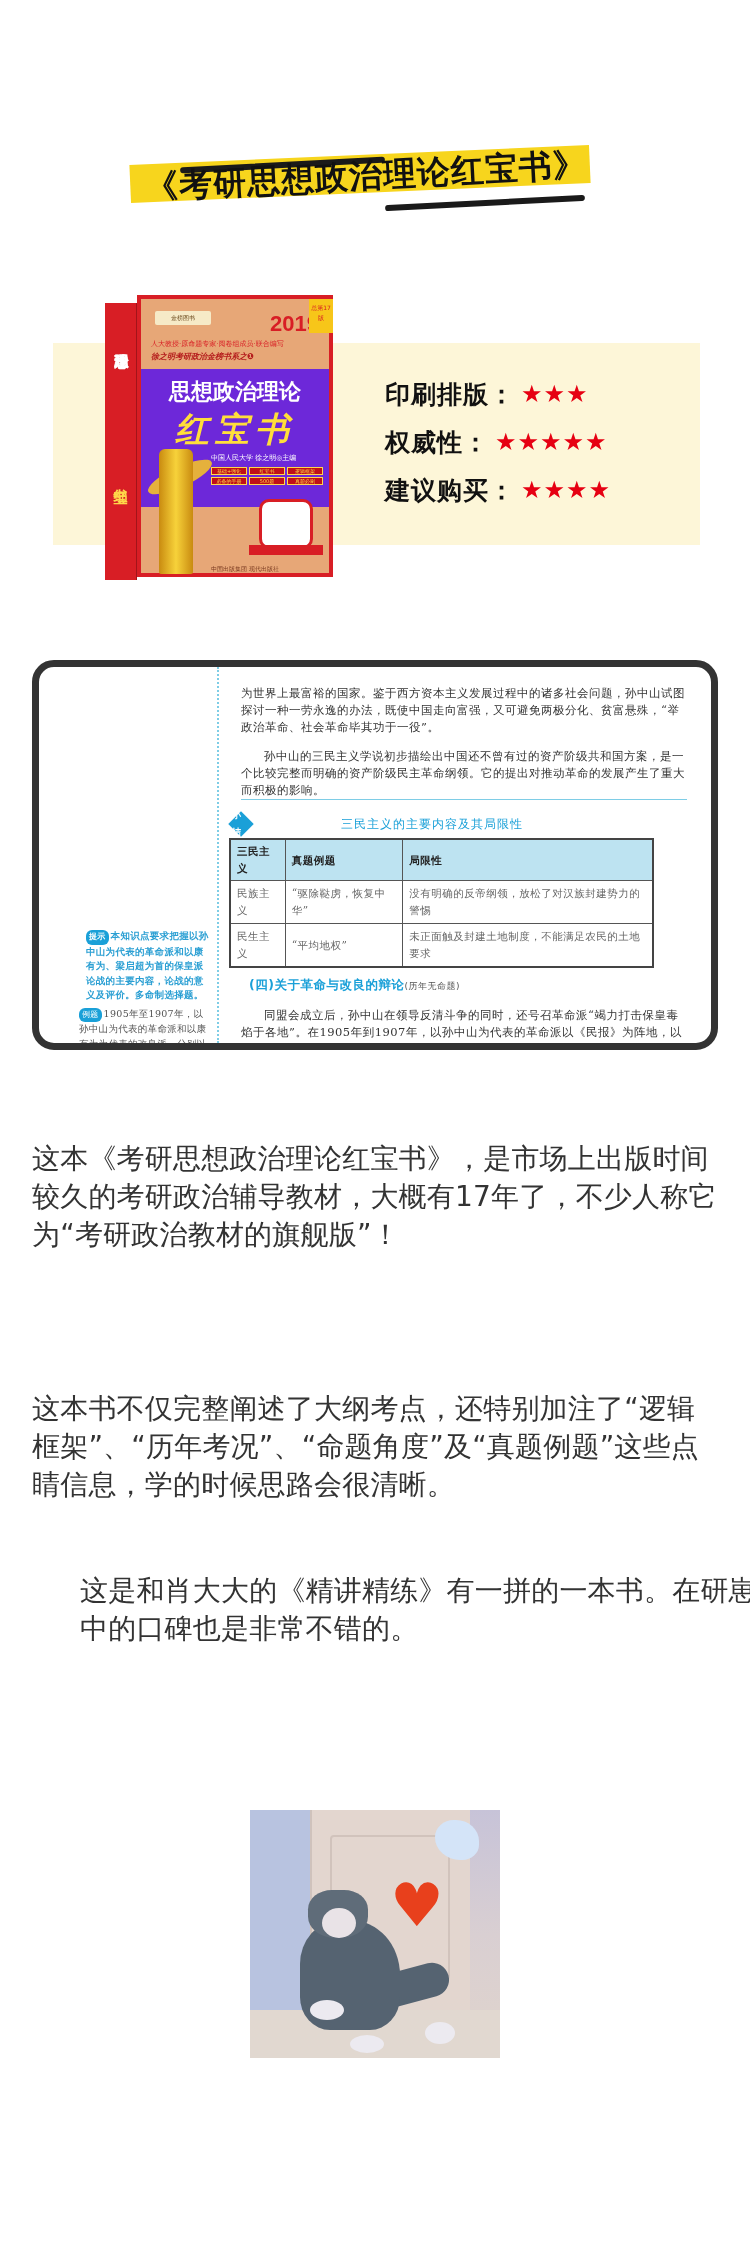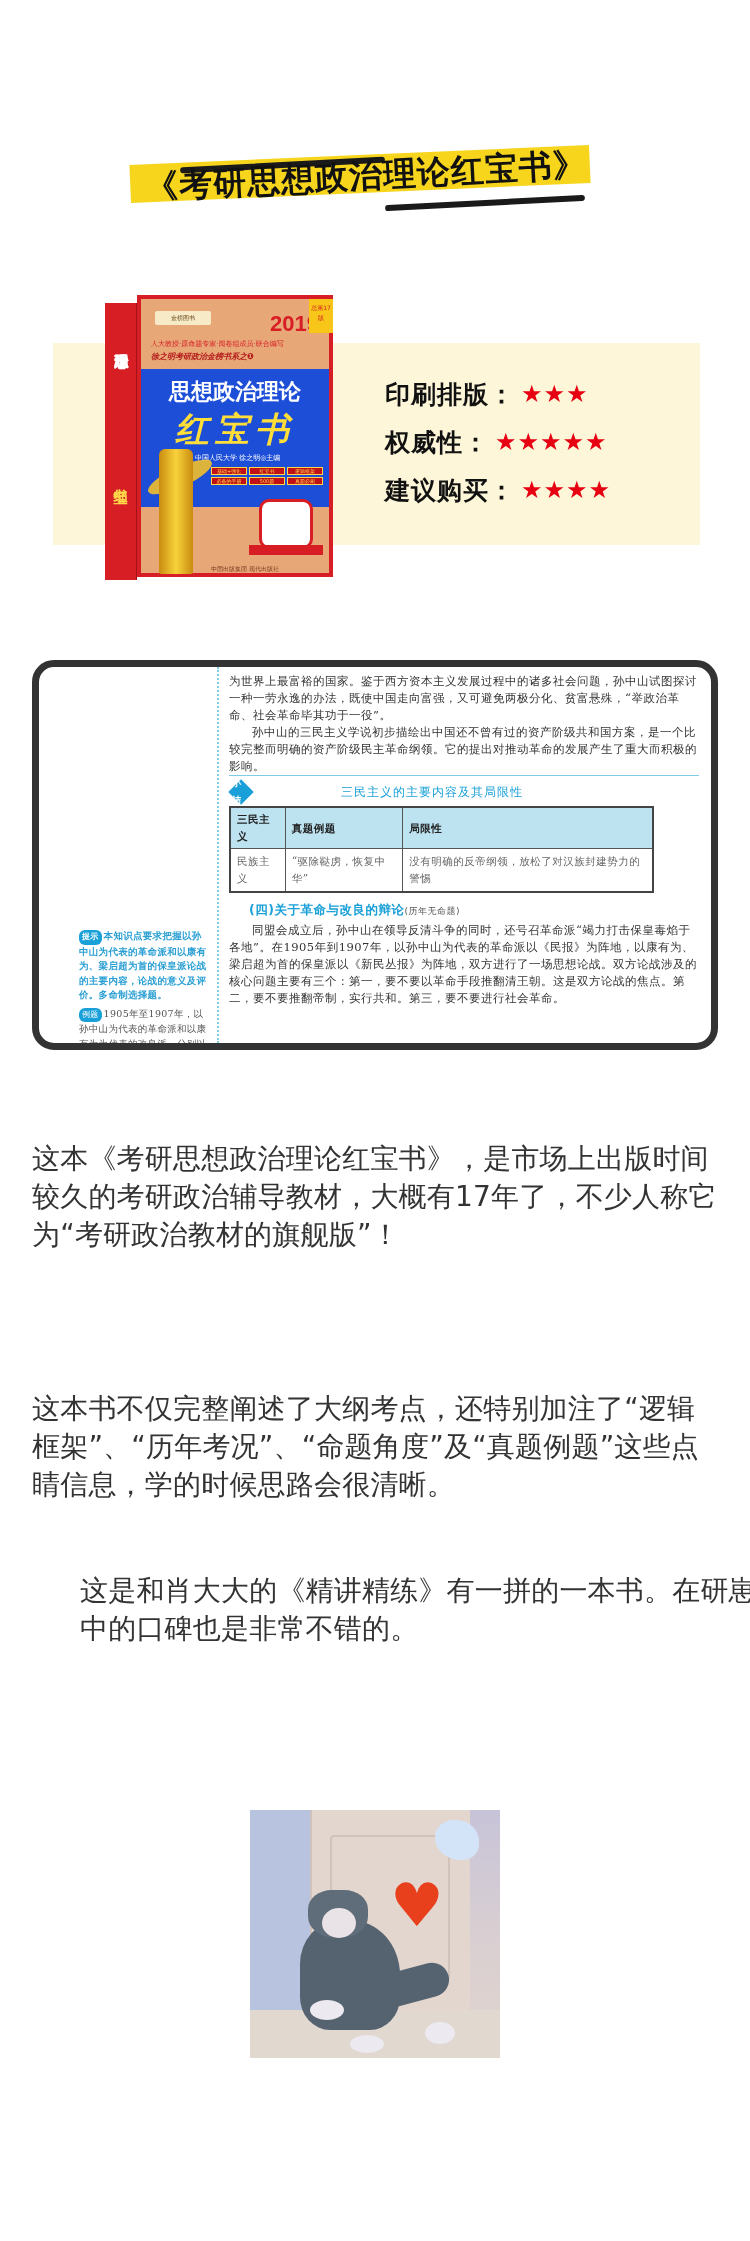--- a/index.html
+++ b/index.html
@@ -24,51 +24,51 @@
   .book { position: absolute; left: 105px; top: 295px; width: 228px; height: 285px; }
   .book .spine { position: absolute; left: 0; top: 8px; width: 32px; height: 277px; background: #d81e25; border-right: 1px solid #a3141a; }
   .book .spine-title { position: absolute; left: 7px; top: 40px; width: 18px; color: #fff; font-size: 14px; font-weight: bold; line-height: 16px; writing-mode: vertical-rl; }
   .book .spine-sub { position: absolute; left: 7px; top: 175px; color: #ffd84a; font-size: 14px; font-weight: bold; writing-mode: vertical-rl; }
   .book .front { position: absolute; left: 32px; top: 0; width: 196px; height: 282px; background: #e7a777; border: 4px solid #d81e25; }
   .book .logo { position: absolute; left: 14px; top: 12px; width: 56px; height: 14px; background: #f6eac7; border-radius: 2px; font-size: 6px; color: #6c4a1d; text-align: center; line-height: 14px; }
   .book .year { position: absolute; right: 10px; top: 12px; font-size: 22px; font-weight: bold; color: #d81e25; font-family: "Liberation Sans", sans-serif; }
   .book .edition { position: absolute; right: -4px; top: 0; width: 24px; height: 34px; background: #f7c619; color: #d81e25; font-size: 6px; text-align: center; line-height: 10px; padding-top: 4px; }
   .book .tagline { position: absolute; left: 10px; top: 40px; font-size: 7px; color: #d81e25; white-space: nowrap; }
   .book .series { position: absolute; left: 10px; top: 52px; font-size: 8px; color: #b51d1d; font-weight: bold; white-space: nowrap; font-style: italic; }
-  .book .redblock { position: absolute; left: 0; top: 70px; width: 188px; height: 138px; background: #1d4ed8; }
+  .book .redblock { position: absolute; left: 0; top: 70px; width: 188px; height: 138px; background: #6d28d9; }
   .book .main-title { position: absolute; left: 0; top: 8px; width: 188px; text-align: center; color: #fff; font-weight: bold; font-size: 22px; letter-spacing: 0; }
   .book .red-title { position: absolute; left: 0; top: 38px; width: 188px; text-align: center; color: #ffde3a; font-weight: bold; font-size: 34px; letter-spacing: 6px; font-family: "DejaVu Serif", serif; font-style: italic; }
-  .book .author { position: absolute; left: 54px; top: 84px; color: #fff; font-size: 7px; white-space: nowrap; }
+  .book .author { position: absolute; left: 70px; top: 84px; color: #fff; font-size: 7px; white-space: nowrap; }
   .book .badges { position: absolute; left: 70px; top: 98px; width: 112px; display: grid; grid-template-columns: 1fr 1fr 1fr; gap: 2px; }
   .book .badges span { background: #c01018; border: 1px solid #ffd84a; color: #ffd84a; font-size: 5px; text-align: center; height: 8px; line-height: 7px; }
   .book .pillar { position: absolute; left: 18px; top: 150px; width: 34px; height: 125px; background: linear-gradient(90deg, #c98b10, #f7d23a 50%, #c98b10); border-radius: 6px 6px 2px 2px; }
   .book .pillar-wing { position: absolute; left: 4px; top: 168px; width: 70px; height: 20px; background: #f2c02a; border-radius: 50%; transform: rotate(-25deg); opacity: .9; }
   .book .seal { position: absolute; left: 118px; top: 200px; width: 54px; height: 50px; background: #fff; border: 3px solid #d81e25; border-radius: 10px; }
   .book .seal-ribbon { position: absolute; left: 108px; top: 246px; width: 74px; height: 10px; background: #d81e25; }
   .book .publisher { position: absolute; left: 70px; top: 266px; font-size: 6px; color: #7a3a20; white-space: nowrap; }
 
   
   .scan { position: absolute; left: 32px; top: 660px; width: 686px; height: 390px; border: 7px solid #333; border-radius: 22px; background: #fff; overflow: hidden; }
   .scan .dash { position: absolute; left: 178px; top: 0; width: 0; height: 100%; border-left: 2px dotted #7ecde6; }
   .scan .body { position: absolute; left: 190px; top: 6px; width: 470px; font-family: "DejaVu Serif", serif; font-size: 11.5px; line-height: 17px; color: #333; letter-spacing: .5px; }
-  .scan .body p { margin: 0; }
+  .scan .body p { margin: 12px; }
   .scan .body .indent { text-indent: 2em; }
   .scan .ul { border-bottom: 1px solid #7ecde6; }
   .scan .summary-head { display: flex; align-items: center; margin-top: 4px; height: 24px; }
   .scan .diamond { width: 18px; height: 18px; background: #1aa0d8; transform: rotate(45deg); margin-right: 6px; margin-left: 3px; display: inline-flex; align-items: center; justify-content: center; }
   .scan .diamond span { transform: rotate(-45deg); color: #fff; font-size: 9px; font-weight: bold; }
   .scan .table-title { color: #1aa0d8; font-size: 12px; margin-left: 85px; letter-spacing: 1px; }
   .scan table { border-collapse: collapse; width: 425px; margin-top: 2px; border: 2px solid #444; font-size: 10.5px; }
   .scan th { background: #bde3f1; text-align: left; padding: 3px 6px; border: 1px solid #555; font-weight: bold; color: #222; font-family: "DejaVu Sans", sans-serif; }
   .scan td { padding: 4px 6px; border-left: 1px solid #555; color: #666; }
   .scan tr.sep td { border-top: 1px solid #555; }
   .scan .sec-head { color: #1aa0d8; font-weight: bold; font-size: 12.5px; margin: 8px 0 2px 20px; font-family: "DejaVu Sans", sans-serif; }
   .scan .sec-head small { color: #555; font-weight: normal; font-size: 9px; }
   .scan .margin { position: absolute; left: 40px; top: 262px; width: 132px; font-size: 9.5px; line-height: 14.5px; letter-spacing: .3px; }
-  .scan .margin .tip { color: #2a9fd3; font-weight: bold; }
+  .scan .margin .tip { color: #2a9fd3; font-weight: bold; margin-left: 7px; }
   .scan .margin .ex { color: #555; margin-top: 4px; font-family: "DejaVu Serif", serif; }
   .scan .tag { display: inline-block; background: #1aa0d8; color: #fff; font-size: 8px; padding: 0 3px; border-radius: 6px; margin-right: 2px; }
 
   
   .para { position: absolute; left: 32px; width: 686px; font-size: 28px; line-height: 38px; color: #333; letter-spacing: 0.2px; }
   .p1 { top: 1140px; }
   .p2 { top: 1390px; }
   .p3 { top: 1572px; margin-left: 48px; }
 
   
@@ -176,20 +176,25 @@
           <th>真题例题</th>
           <th>局限性</th>
         </tr>
       </thead>
       <tbody>
         <tr>
           <td>民族主义</td>
           <td>“驱除鞑虏，恢复中华”</td>
           <td>没有明确的反帝纲领，放松了对汉族封建势力的警惕</td>
         </tr>
+        <tr class="sep">
+          <td>民生主义</td>
+          <td>“平均地权”</td>
+          <td>未正面触及封建土地制度，不能满足农民的土地要求</td>
+        </tr>
       </tbody>
     </table>
 
     <div class="sec-head">
       <span>(四)关于革命与改良的辩论</span><small>(历年无命题)</small>
     </div>
     <p class="indent">同盟会成立后，孙中山在领导反清斗争的同时，还号召革命派“竭力打击保皇毒焰于各地”。在1905年到1907年，以孙中山为代表的革命派以《民报》为阵地，以康有为、梁启超为首的保皇派以《新民丛报》为阵地，双方进行了一场思想论战。双方论战涉及的核心问题主要有三个：第一，要不要以革命手段推翻清王朝。这是双方论战的焦点。第二，要不要推翻帝制，实行共和。第三，要不要进行社会革命。</p>
 
   </div>
 </div>

